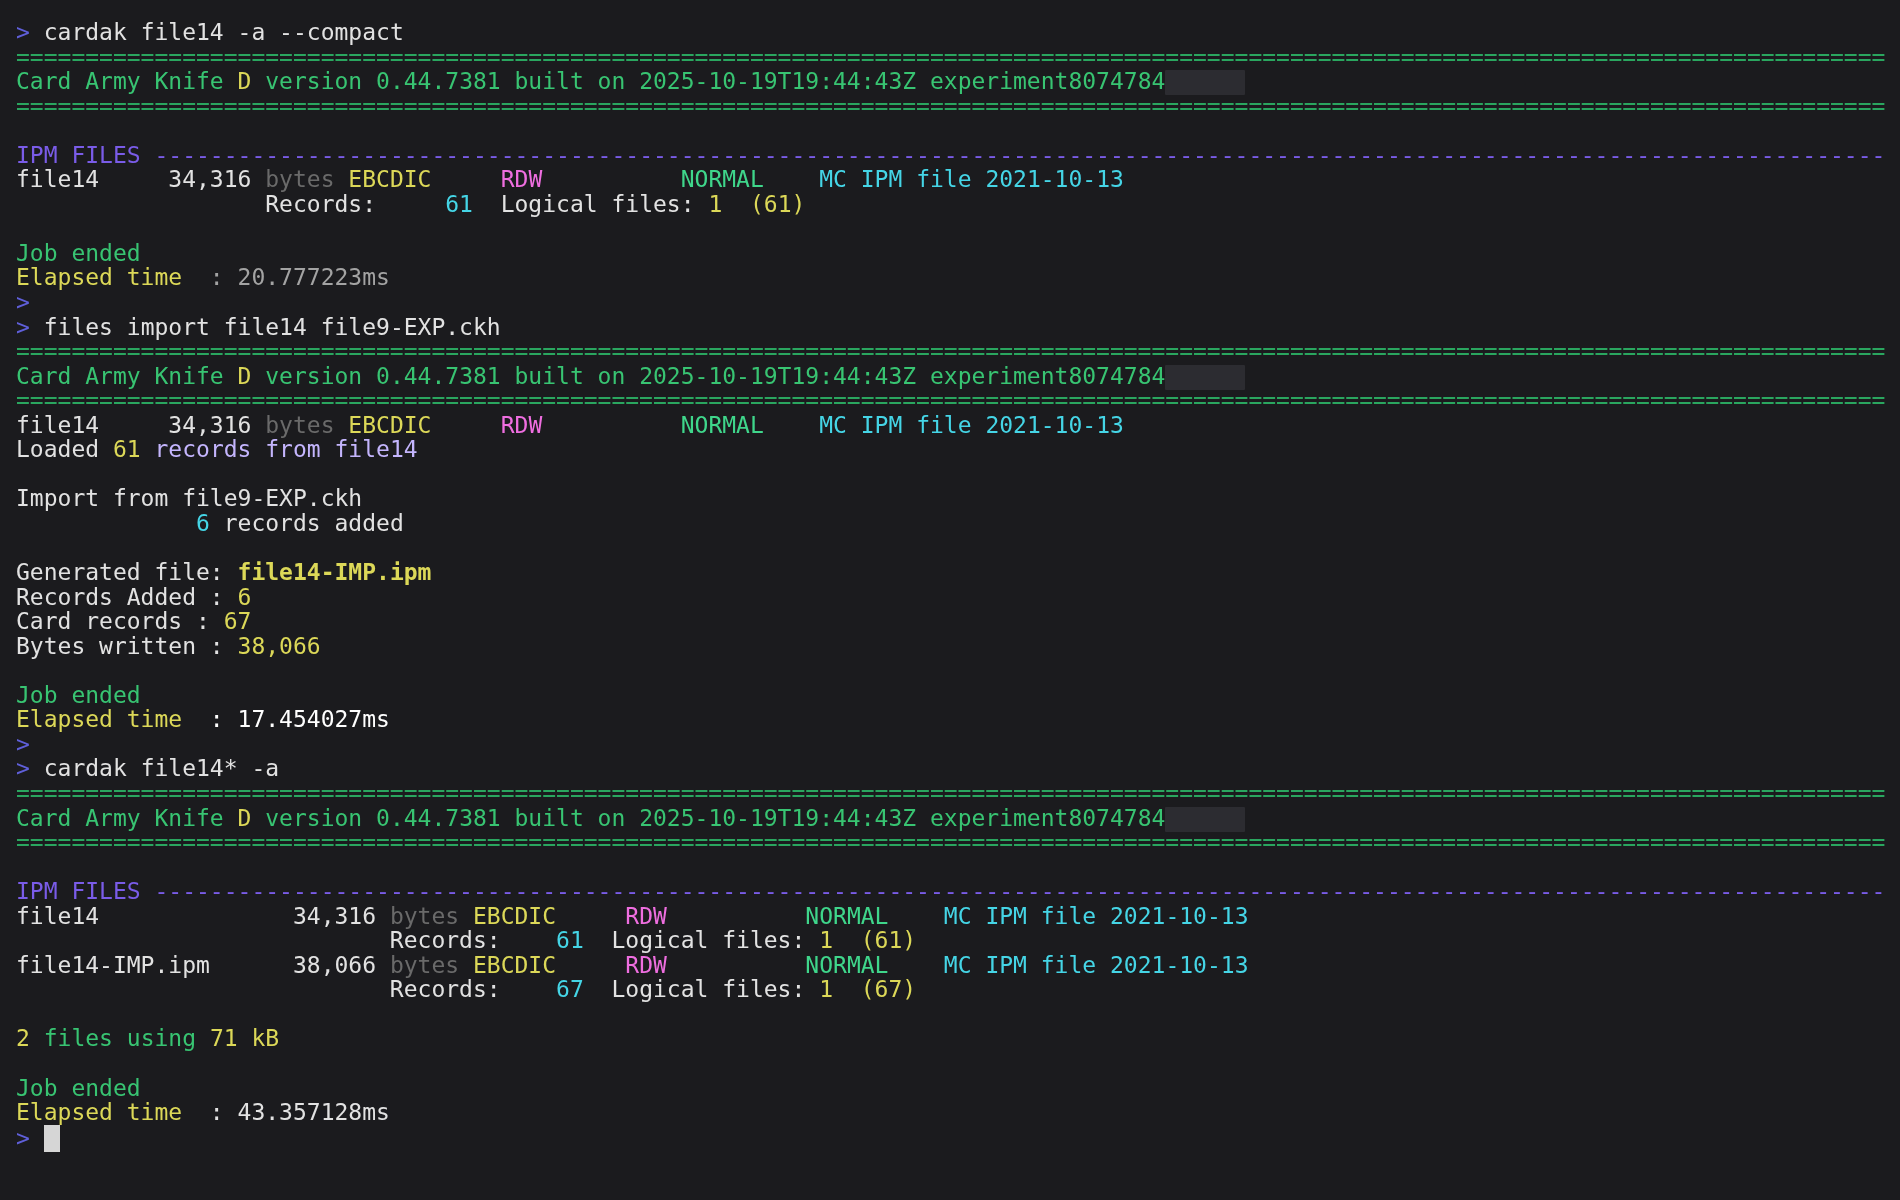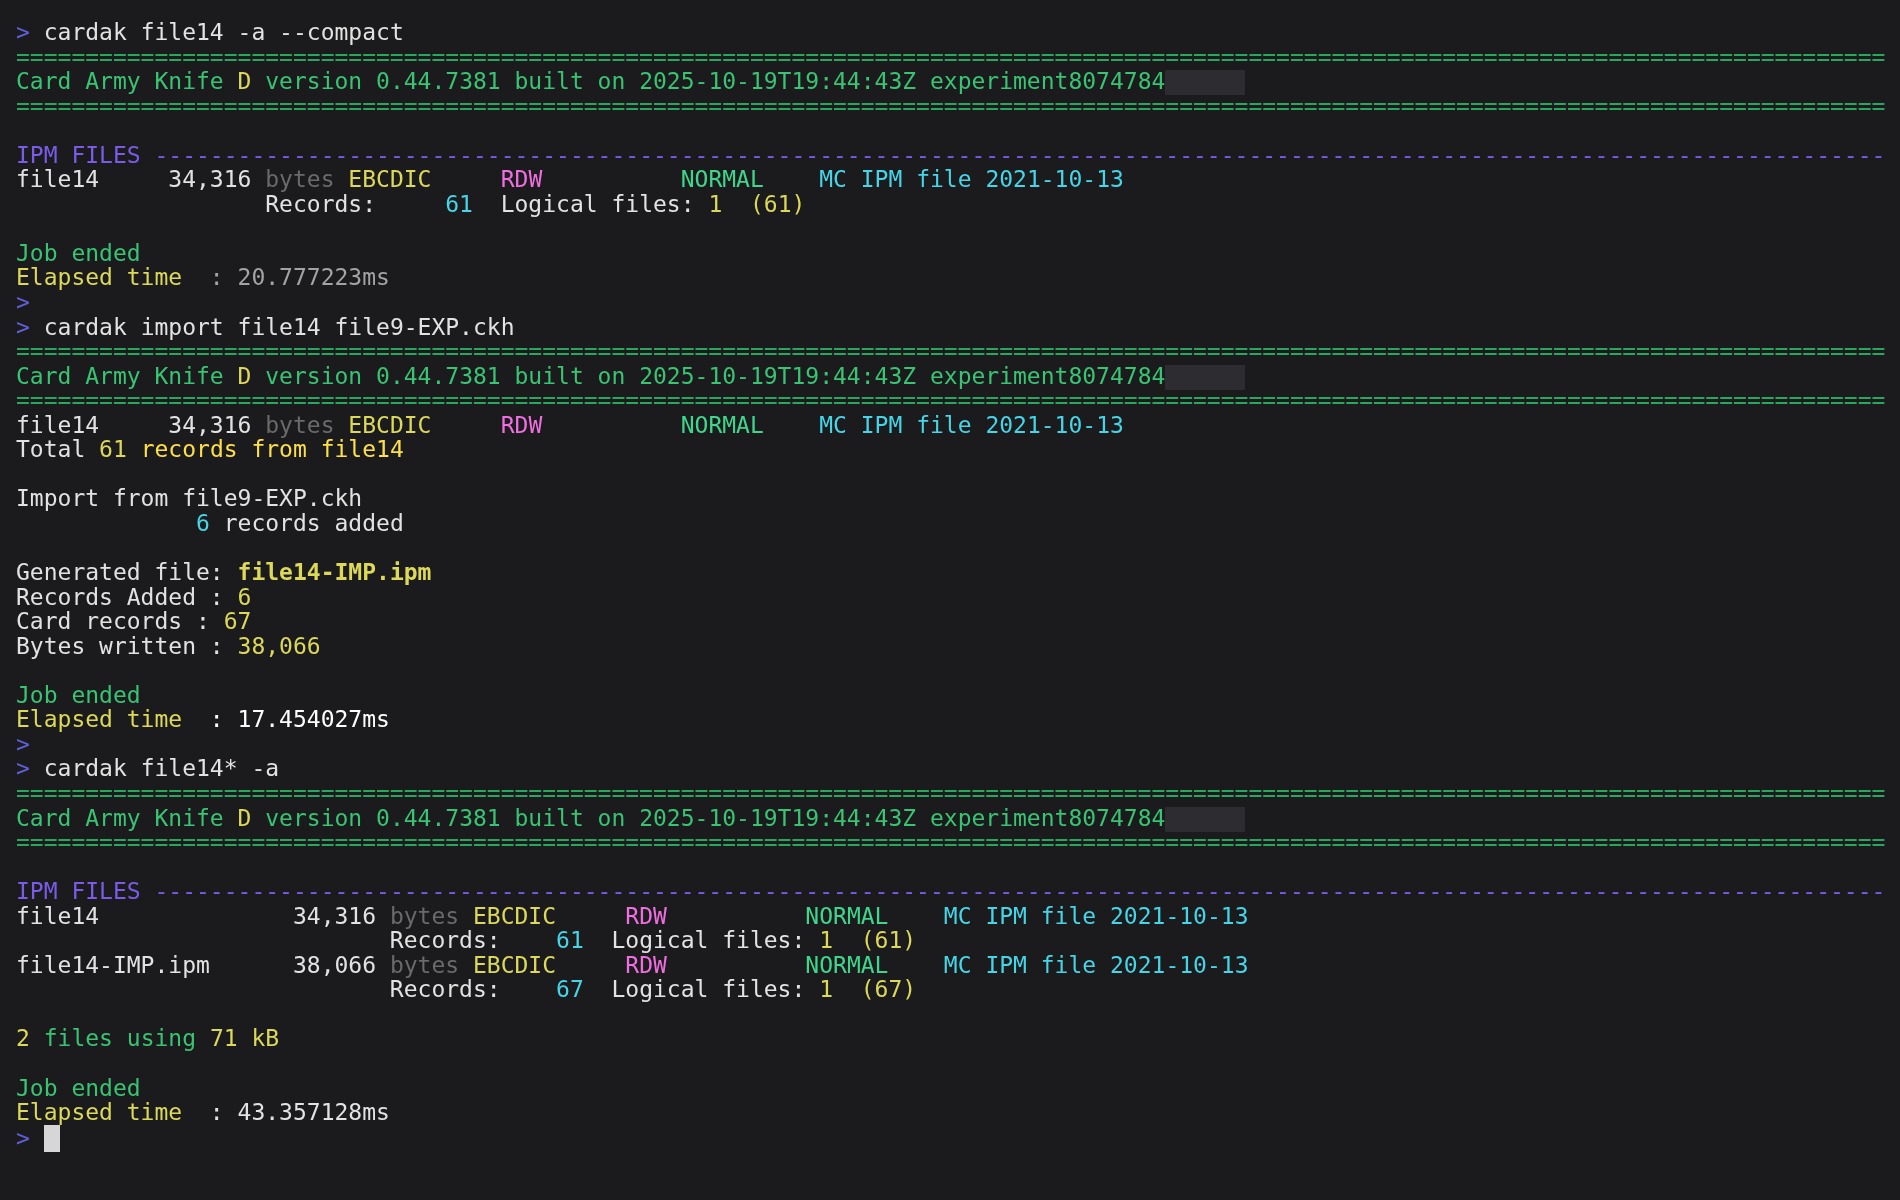--- a/index.html
+++ b/index.html
@@ -44,26 +44,26 @@
     <div class="line"><span style="color: rgb(56, 196, 114);">Card Army Knife </span><span style="color: rgb(220, 216, 88);">D</span><span style="color: rgb(56, 196, 114);"> version 0.44.7381 built on 2025-10-19T19:44:43Z experiment8074784</span><span class="redacted"></span></div>
     <div class="line"><span style="color: rgb(42, 166, 95);">=======================================================================================================================================</span></div>
     <div class="line"></div>
     <div class="line"><span style="color: rgb(122, 92, 232);">IPM FILES </span><span style="color: rgb(122, 92, 232);">-----------------------------------------------------------------------------------------------------------------------------</span></div>
     <div class="line"><span style="color: rgb(226, 226, 226);">file14     34,316 </span><span style="color: rgb(106, 106, 106);">bytes</span><span style="color: rgb(226, 226, 226);"> </span><span style="color: rgb(220, 216, 88);">EBCDIC</span><span style="color: rgb(226, 226, 226);">     </span><span style="color: rgb(239, 110, 224);">RDW</span><span style="color: rgb(226, 226, 226);">          </span><span style="color: rgb(63, 214, 139);">NORMAL</span><span style="color: rgb(226, 226, 226);">    </span><span style="color: rgb(69, 213, 230);">MC IPM file 2021-10-13</span></div>
     <div class="line"><span style="color: rgb(226, 226, 226);">                  Records:     </span><span style="color: rgb(69, 213, 230);">61</span><span style="color: rgb(226, 226, 226);">  Logical files: </span><span style="color: rgb(220, 216, 88);">1</span><span style="color: rgb(226, 226, 226);">  </span><span style="color: rgb(220, 216, 88);">(61)</span></div>
     <div class="line"></div>
     <div class="line"><span style="color: rgb(56, 196, 114);">Job ended</span></div>
     <div class="line"><span style="color: rgb(220, 216, 88);">Elapsed time</span><span style="color: #a3a3a3;">  : 20.777223ms</span></div>
     <div class="line"><span style="color: rgb(95, 95, 217);">&gt;</span></div>
-    <div class="line"><span style="color: rgb(95, 95, 217);">&gt;</span><span style="color: rgb(226, 226, 226);"> cardak import file14 file9-EXP.ckh</span></div>
+    <div class="line"><span style="color: rgb(95, 95, 217);">&gt;</span><span style="color: rgb(226, 226, 226);"> files import file14 file9-EXP.ckh</span></div>
     <div class="line"><span style="color: rgb(42, 166, 95);">=======================================================================================================================================</span></div>
     <div class="line"><span style="color: rgb(56, 196, 114);">Card Army Knife </span><span style="color: rgb(220, 216, 88);">D</span><span style="color: rgb(56, 196, 114);"> version 0.44.7381 built on 2025-10-19T19:44:43Z experiment8074784</span><span class="redacted"></span></div>
     <div class="line"><span style="color: rgb(42, 166, 95);">=======================================================================================================================================</span></div>
     <div class="line"><span style="color: rgb(226, 226, 226);">file14     34,316 </span><span style="color: rgb(106, 106, 106);">bytes</span><span style="color: rgb(226, 226, 226);"> </span><span style="color: rgb(220, 216, 88);">EBCDIC</span><span style="color: rgb(226, 226, 226);">     </span><span style="color: rgb(239, 110, 224);">RDW</span><span style="color: rgb(226, 226, 226);">          </span><span style="color: rgb(63, 214, 139);">NORMAL</span><span style="color: rgb(226, 226, 226);">    </span><span style="color: rgb(69, 213, 230);">MC IPM file 2021-10-13</span></div>
-    <div class="line"><span style="color: rgb(226, 226, 226);">Total </span><span style="color: rgb(220, 216, 88);">61</span><span style="color: #fde047;"> records from file14</span></div>
+    <div class="line"><span style="color: rgb(226, 226, 226);">Loaded </span><span style="color: rgb(220, 216, 88);">61</span><span style="color: #c4b5fd;"> records from file14</span></div>
     <div class="line"></div>
     <div class="line"><span style="color: rgb(226, 226, 226);">Import from file9-EXP.ckh</span></div>
     <div class="line"><span style="color: rgb(226, 226, 226);">             </span><span style="color: rgb(69, 213, 230);">6</span><span style="color: rgb(226, 226, 226);"> records added</span></div>
     <div class="line"></div>
     <div class="line"><span style="color: rgb(226, 226, 226);">Generated file: </span><span style="color: rgb(220, 216, 88); font-weight: bold;">file14-IMP.ipm</span></div>
     <div class="line"><span style="color: rgb(226, 226, 226);">Records Added : </span><span style="color: rgb(220, 216, 88);">6</span></div>
     <div class="line"><span style="color: rgb(226, 226, 226);">Card records : </span><span style="color: rgb(220, 216, 88);">67</span></div>
     <div class="line"><span style="color: rgb(226, 226, 226);">Bytes written : </span><span style="color: rgb(220, 216, 88);">38,066</span></div>
     <div class="line"></div>
     <div class="line"><span style="color: rgb(56, 196, 114);">Job ended</span></div>

